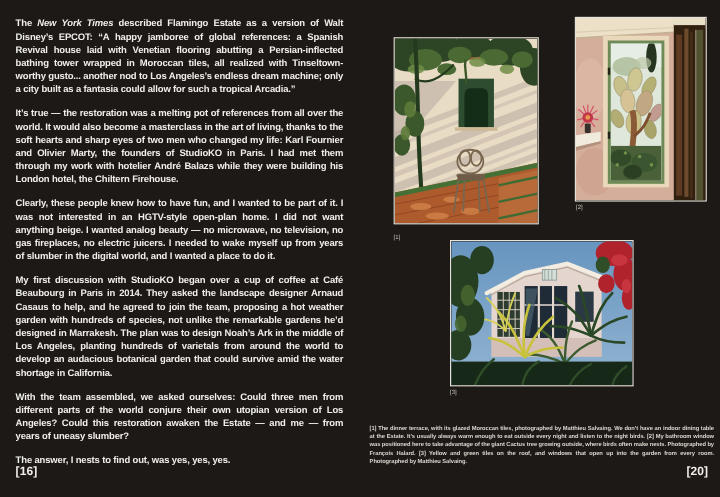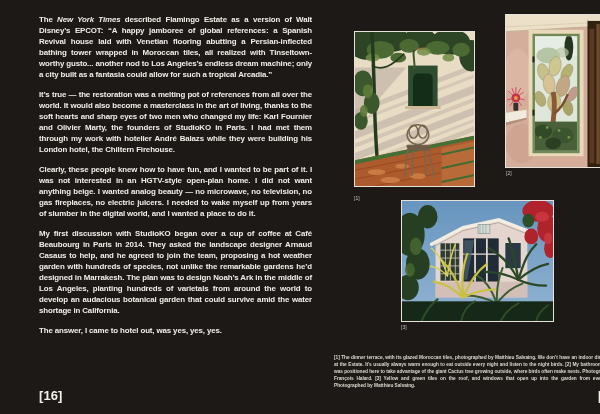--- a/index.html
+++ b/index.html
@@ -3,32 +3,32 @@
 <meta charset="utf-8">
 <style>
   html,body{margin:0;padding:0;}
   body{
     width:600px;height:414px;
     background:#1d1916;
     font-family:"Liberation Sans", sans-serif;
     position:relative;overflow:hidden;
     -webkit-font-smoothing:antialiased;
   }
-  .spread{position:absolute;inset:0;margin-left:26px;}
+  .spread{position:absolute;inset:0;}
 
   
   .text-col{
     position:absolute;left:13px;top:14px;width:273px;
     color:#f1efe9;font-weight:700;font-size:7.9px;line-height:11px;
     letter-spacing:-0.12px;text-align:justify;
   }
   .text-col p{margin:0 0 9px 0;}
   .text-col i{font-style:italic;}
   .pageno{
-    position:absolute;color:#f1efe9;font-weight:700;font-size:13px;
+    position:absolute;color:#f1efe9;font-weight:700;font-size:10px;
     letter-spacing:0.1px;
   }
   .pageno-left{left:13px;top:388px;}
   .pageno-right{left:572px;top:388px;}
 
   
   .photo{
     position:absolute;border:1px solid #e6e2d8;box-sizing:border-box;
     overflow:hidden;background:#000;
   }
@@ -52,21 +52,22 @@
 </head>
 <body>
 
 <div class="spread">
 
   <div class="text-col">
     <p><span>The </span><i>New York Times</i><span> described Flamingo Estate as a version of Walt Disney’s EPCOT: “A happy jamboree of global references: a Spanish Revival house laid with Venetian flooring abutting a Persian-inflected bathing tower wrapped in Moroccan tiles, all realized with Tinseltown-worthy gusto... another nod to Los Angeles’s endless dream machine; only a city built as a fantasia could allow for such a tropical Arcadia.”</span></p>
     <p>It’s true — the restoration was a melting pot of references from all over the world. It would also become a masterclass in the art of living, thanks to the soft hearts and sharp eyes of two men who changed my life: Karl Fournier and Olivier Marty, the founders of StudioKO in Paris. I had met them through my work with hotelier André Balazs while they were building his London hotel, the Chiltern Firehouse.</p>
     <p>Clearly, these people knew how to have fun, and I wanted to be part of it. I was not interested in an HGTV-style open-plan home. I did not want anything beige. I wanted analog beauty — no microwave, no television, no gas fireplaces, no electric juicers. I needed to wake myself up from years of slumber in the digital world, and I wanted a place to do it.</p>
     <p>My first discussion with StudioKO began over a cup of coffee at Café Beaubourg in Paris in 2014. They asked the landscape designer Arnaud Casaus to help, and he agreed to join the team, proposing a hot weather garden with hundreds of species, not unlike the remarkable gardens he’d designed in Marrakesh. The plan was to design Noah’s Ark in the middle of Los Angeles, planting hundreds of varietals from around the world to develop an audacious botanical garden that could survive amid the water shortage in California.</p>
-    <p>The answer, I came to hotel out, was yes, yes, yes.</p>
+    <p>With the team assembled, we asked ourselves: Could three men from different parts of the world conjure their own utopian version of Los Angeles? Could this restoration awaken the Estate — and me — from years of uneasy slumber?</p>
+    <p>The answer, I nests to find out, was yes, yes, yes.</p>
   </div>
   <div class="pageno pageno-left">[16]</div>
 
   <div class="photo" id="photo-terrace">
     <svg viewBox="0 0 121 156" preserveAspectRatio="none">
       <rect width="121" height="156" fill="#e9dcc4"></rect>
       <g fill="#b4a39d">
         <path d="M0,36 L52,36 L0,96 Z" opacity="0.5"></path>
         <g transform="rotate(-21 60 90)">
           <rect x="-30" y="58" width="200" height="5" opacity="0.45"></rect>

